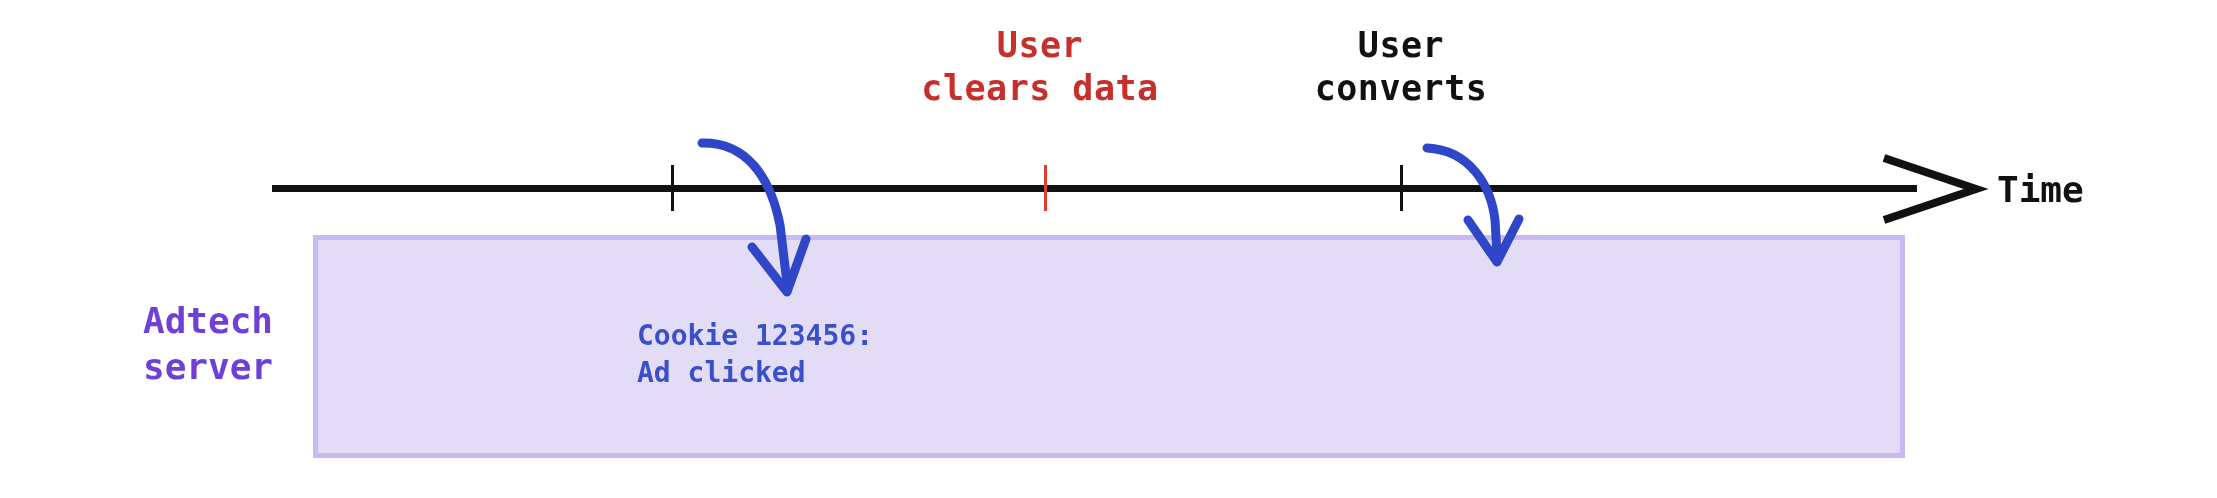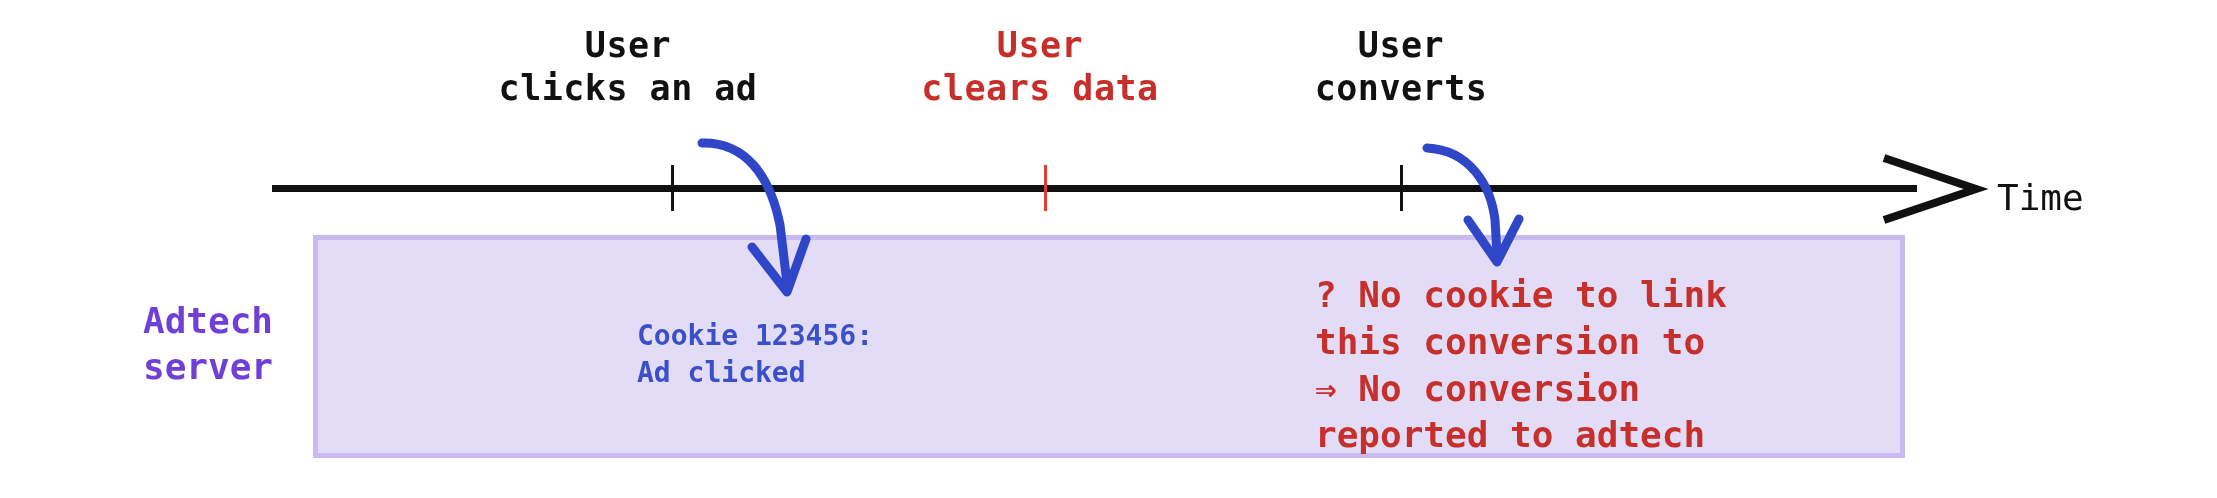--- a/index.html
+++ b/index.html
@@ -55,23 +55,23 @@
   .tick-black { background: #111111; }
   .tick-red   { background: #e03b33; }
 
   #arrow-head-svg {
     position: absolute;
     left: 1880px;
     top: 150px;
   }
   #time-label {
     left: 1997px;
-    top: 176px;
+    top: 168px;
     font-size: 36px;
-    font-weight: 400;
+    font-weight: 700;
     color: #111111;
   }
 
   
   #adtech-box {
     position: absolute;
     left: 313px;
     top: 235px;
     width: 1592px;
     height: 223px;
@@ -117,22 +117,20 @@
     width: 2217px;
     height: 498px;
     pointer-events: none;
   }
 </style>
 </head>
 <body>
 
 <div id="stage">
 
-  <div class="txt center event-label event-black" style="left:628px; top:24px;"><span>User</span>
-<span>clicks an ad</span></div>
 
   <div class="txt center event-label event-black" style="left:1401px; top:24px;"><span>User</span>
 <span>converts</span></div>
 
   <div class="txt center event-label event-red" style="left:1040px; top:24px;"><span>User</span>
 <span>clears data</span></div>
 
   <div id="timeline-axis"></div>
 
   <div class="tick tick-black" style="left:671px;"></div>
@@ -146,24 +144,20 @@
   <div class="txt" id="time-label">Time</div>
 
   <div id="adtech-box"></div>
 
   <div class="txt" id="adtech-server-label"><span>Adtech</span>
 <span>server</span></div>
 
   <div class="txt" id="cookie-note"><span>Cookie 123456:</span>
 <span>Ad </span><span class="strong">clicked</span></div>
 
-  <div class="txt" id="no-cookie-note"><span>? No cookie to link</span>
-<span>this conversion to</span>
-<span>⇒ No conversion</span>
-<span>reported to adtech</span></div>
 
   <svg class="curve-arrow" viewBox="0 0 2217 498">
     <path d="M 702 143 C 745 142 770 175 780 225 L 787 283" fill="none" stroke="#2f46c8" stroke-width="9" stroke-linecap="round"></path>
     <path d="M 752 247 L 787 292 L 806 239" fill="none" stroke="#2f46c8" stroke-width="9" stroke-linecap="round" stroke-linejoin="round"></path>
   </svg>
 
   <svg class="curve-arrow" viewBox="0 0 2217 498">
     <path d="M 1427 148 C 1470 150 1491 186 1495 220 L 1497 254" fill="none" stroke="#2f46c8" stroke-width="9" stroke-linecap="round"></path>
     <path d="M 1468 220 L 1497 262 L 1519 219" fill="none" stroke="#2f46c8" stroke-width="9" stroke-linecap="round" stroke-linejoin="round"></path>
   </svg>

